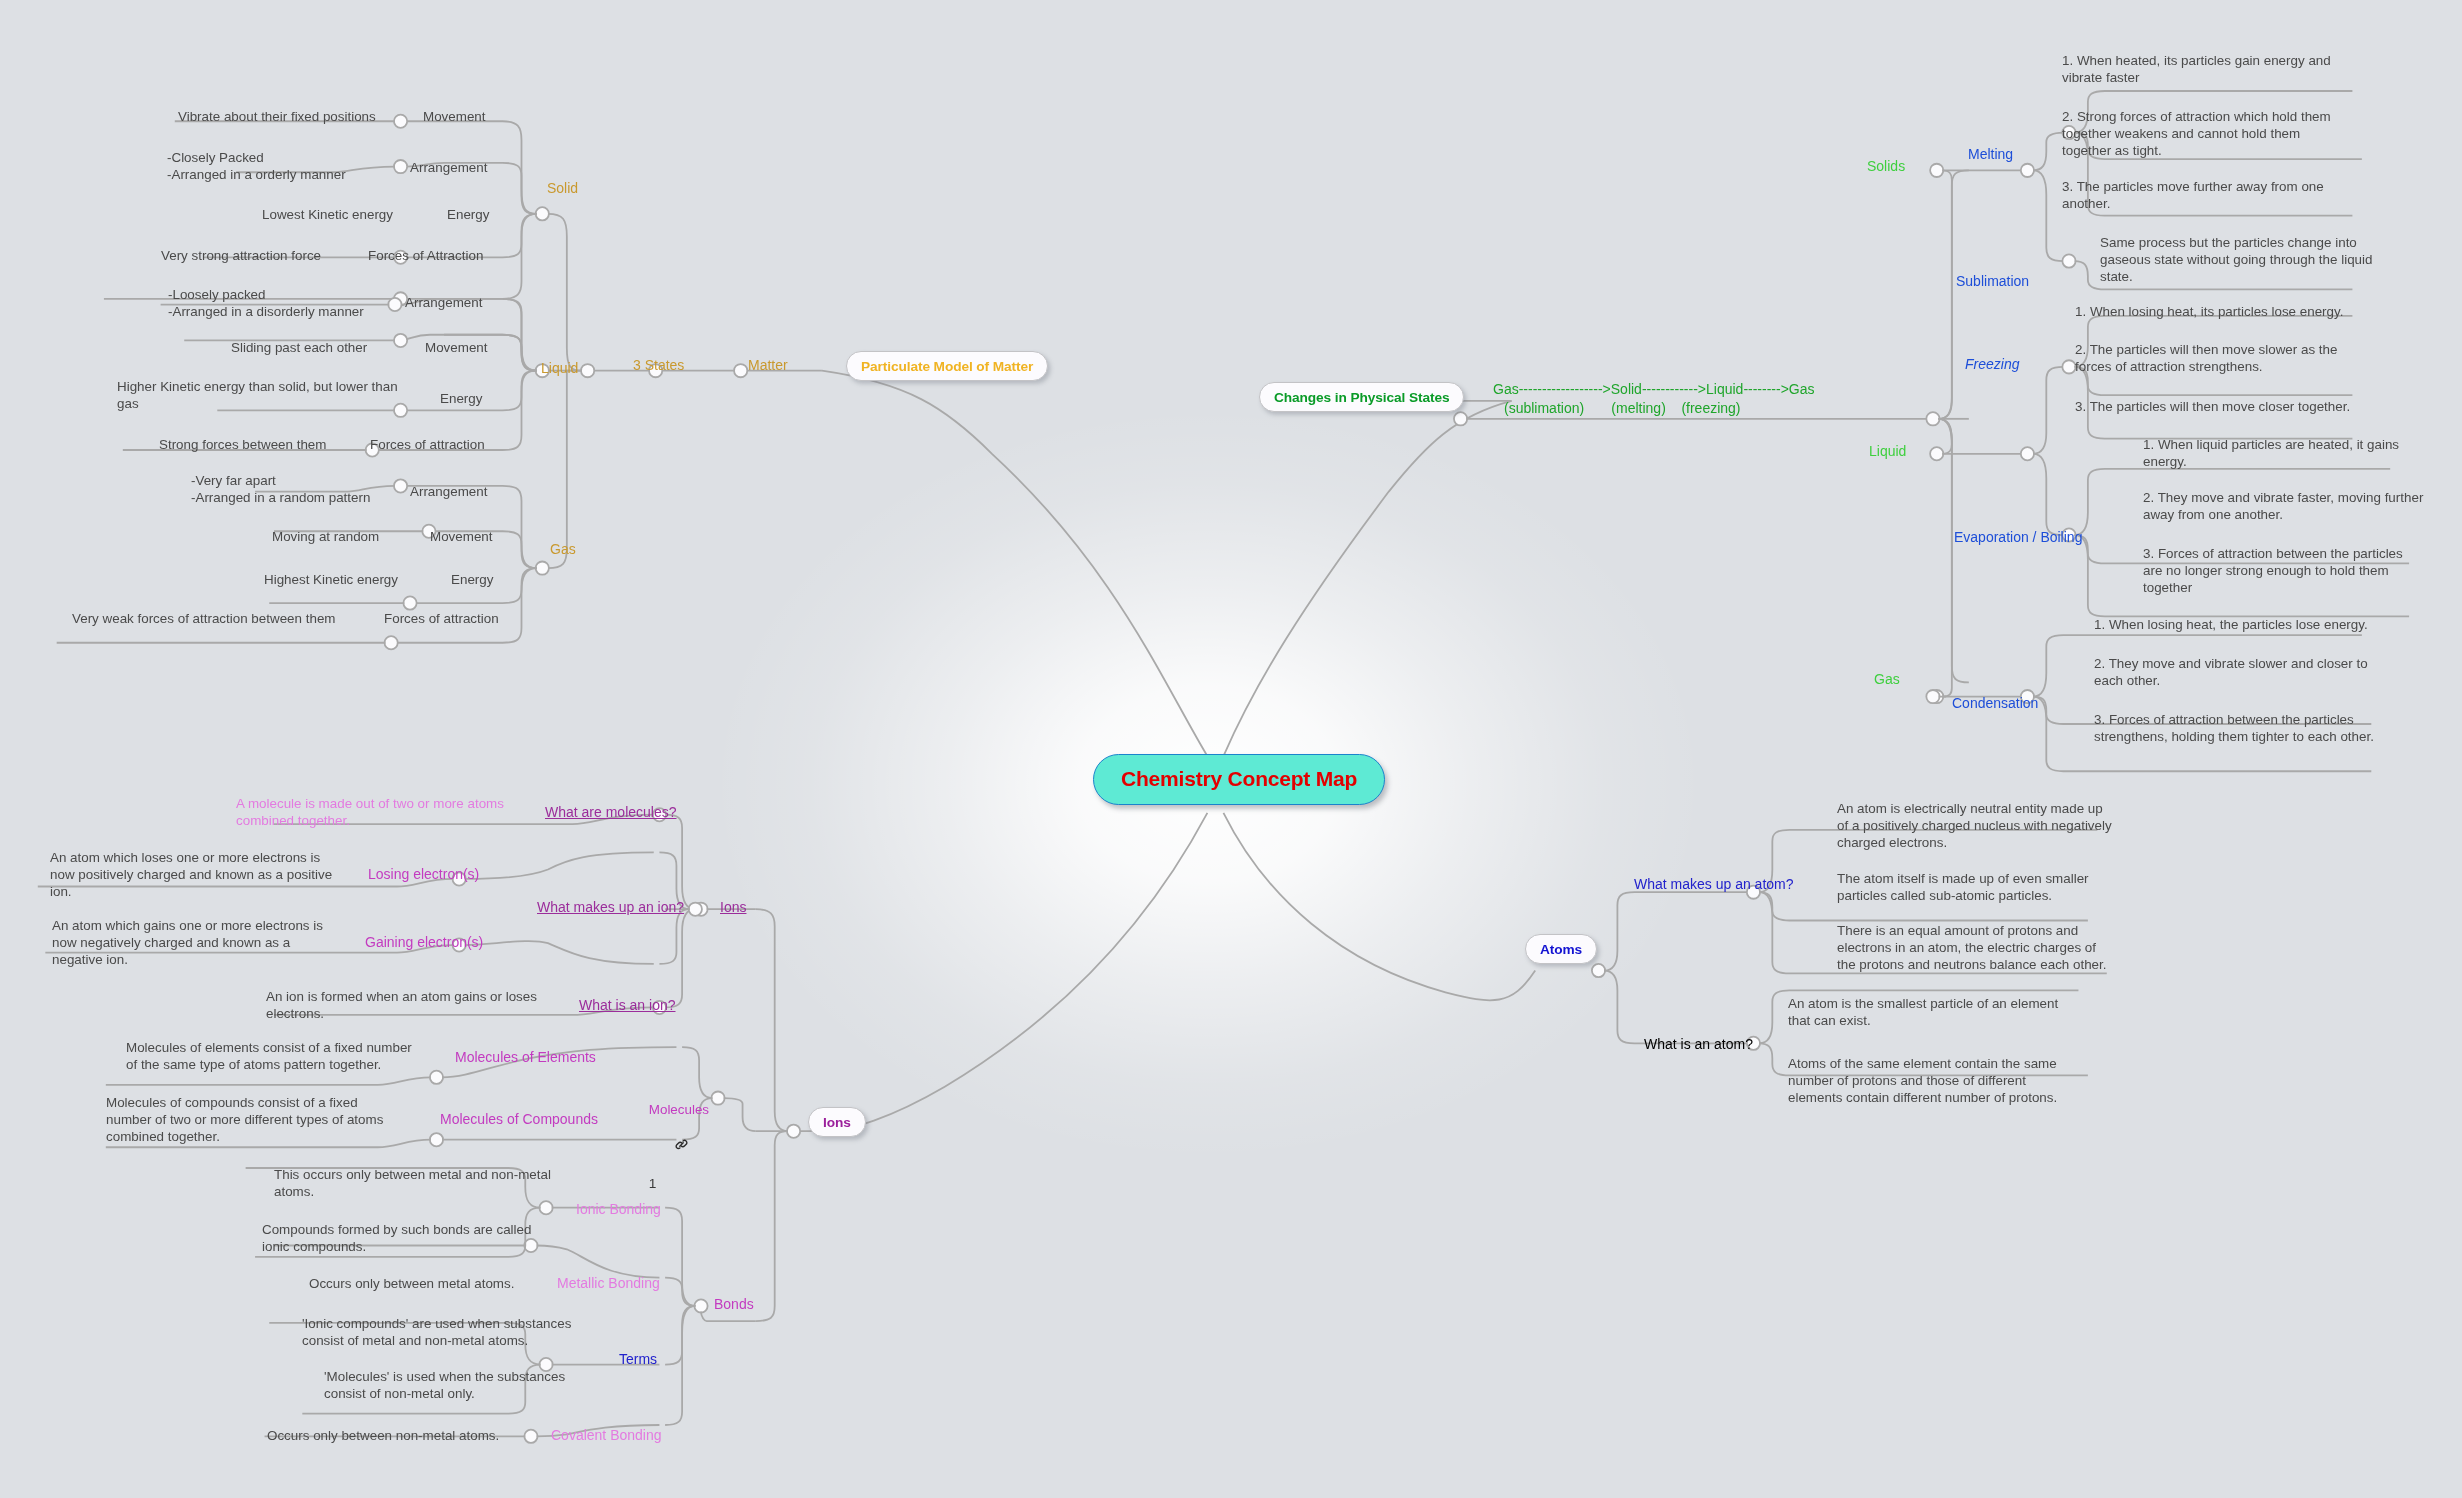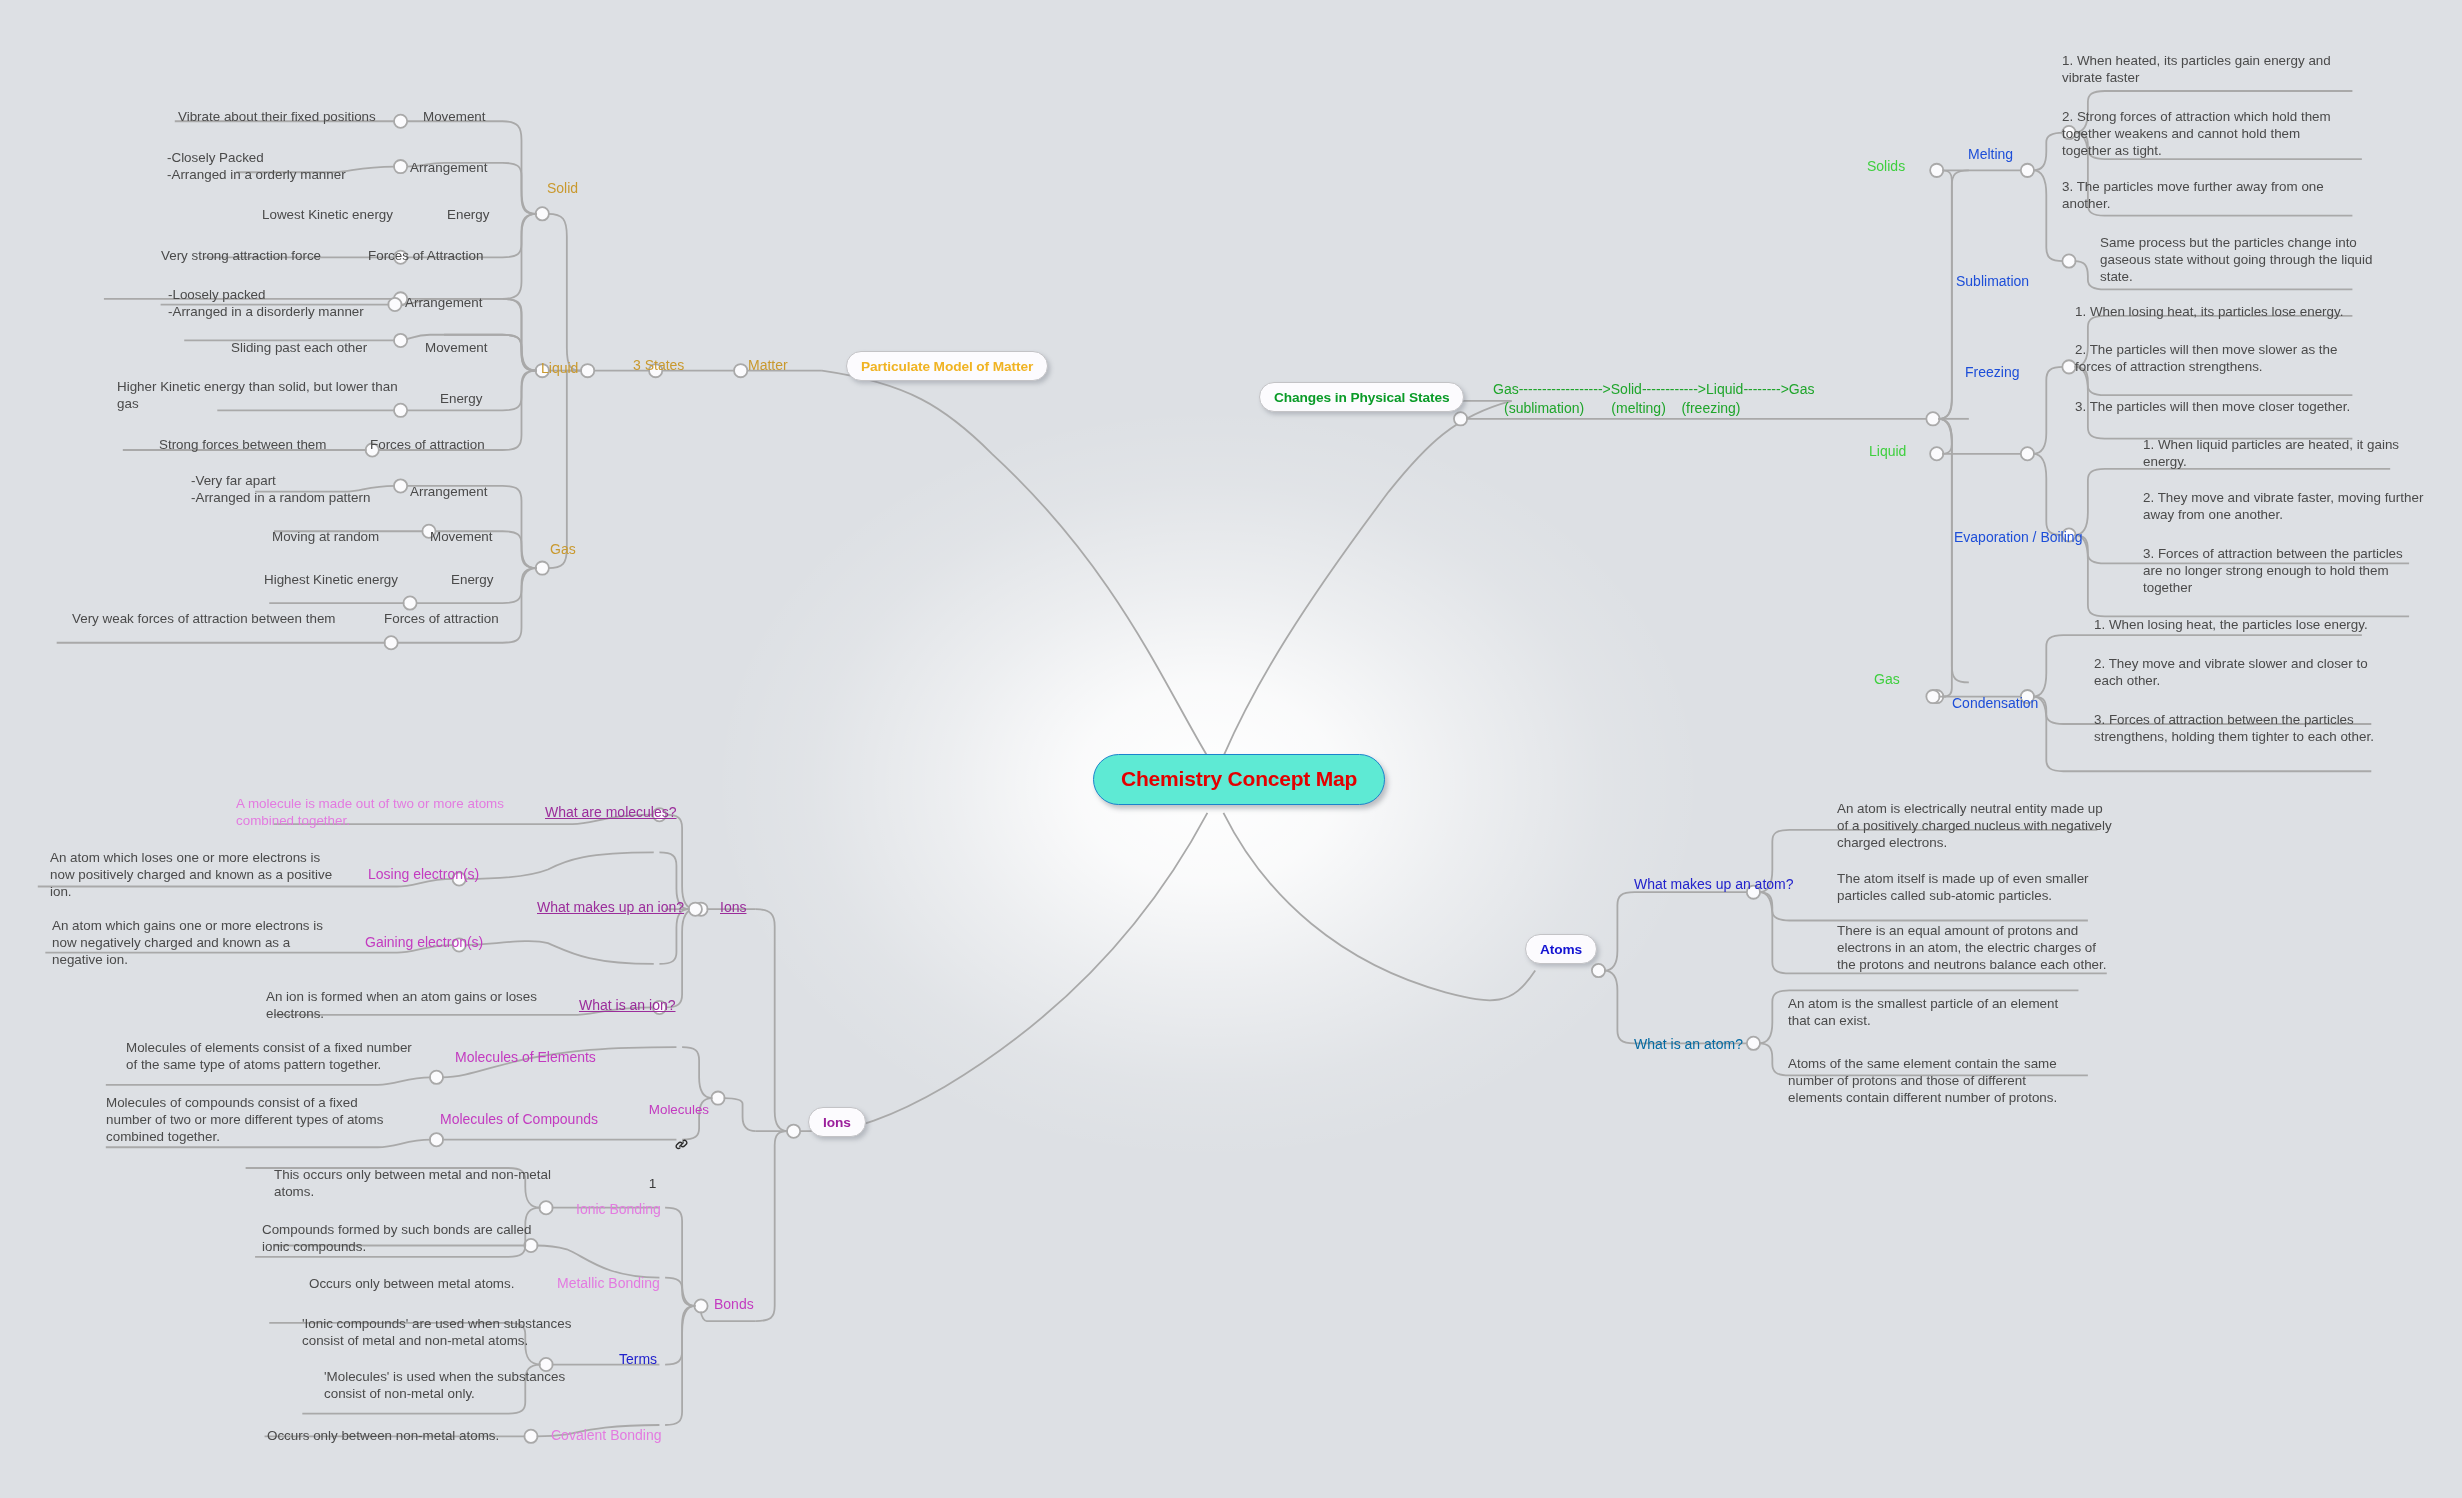--- a/index.html
+++ b/index.html
@@ -51,21 +51,21 @@
   }
   .pill.gold   { color:#F0B323; }
   .pill.green  { color:#0A9B28; }
   .pill.purple { color:#9B1F9B; }
   .pill.blue   { color:#1414D2; }
 
   .t      { font-size:13.4px; color:#4a4a4a; }
   .gold   { color:#C9992E; }
   .green1 { color:#3ECF3E; }
   .green2 { color:#1d4ed8;margin-top:24px; }
-  .green3 { color:#0369a1; }
+  .green3 { color:#000000;margin-left:10px; }
   .pink   { color:#E37BE0; }
   .mag    { color:#C33BC0; }
   .purp   { color:#9B2D9B;text-decoration:underline; }
   .blu    { color:#2222CC; }
   .arrowtext { color:#1FA52B; font-size:14px; line-height:1.32; }
 
   .linkicon { display:inline-block; vertical-align:-1.9px; margin:0 2.8px 0 9.4px; }
   .cnt { color:#3a3a3a; font-size:13.7px; }
 </style>
 </head>
@@ -314,21 +314,21 @@
 together weakens and cannot hold them
 together as tight.</div>
 <div class="lbl t" style="left:2062px; top:178px;">3. The particles move further away from one
 another.</div>
 <div class="lbl t green2" style="left:1956px; top:249px; font-size:14px;">Sublimation</div>
 <div class="lbl t" style="left:2100px; top:234px;">Same process but the particles change into
 gaseous state without going through the liquid
 state.</div>
 
 <div class="lbl t green1" style="left:1869px; top:443px; font-size:14px;">Liquid</div>
-<div class="lbl t green2" style="left:1965px; top:340px; font-size:14px;">Freezing</div>
+<div class="lbl t green2" style="left:1965px; top:332px; font-size:14px;font-style:italic;">Freezing</div>
 <div class="lbl t" style="left:2075px; top:303px;">1. When losing heat, its particles lose energy.</div>
 <div class="lbl t" style="left:2075px; top:341px;">2. The particles will then move slower as the
 forces of attraction strengthens.</div>
 <div class="lbl t" style="left:2075px; top:398px;">3. The particles will then move closer together.</div>
 <div class="lbl t green2" style="left:1954px; top:505px; font-size:14px;">Evaporation / Boiling</div>
 <div class="lbl t" style="left:2143px; top:436px;">1. When liquid particles are heated, it gains
 energy.</div>
 <div class="lbl t" style="left:2143px; top:489px;">2. They move and vibrate faster, moving further
 away from one another.</div>
 <div class="lbl t" style="left:2143px; top:545px;">3. Forces of attraction between the particles

